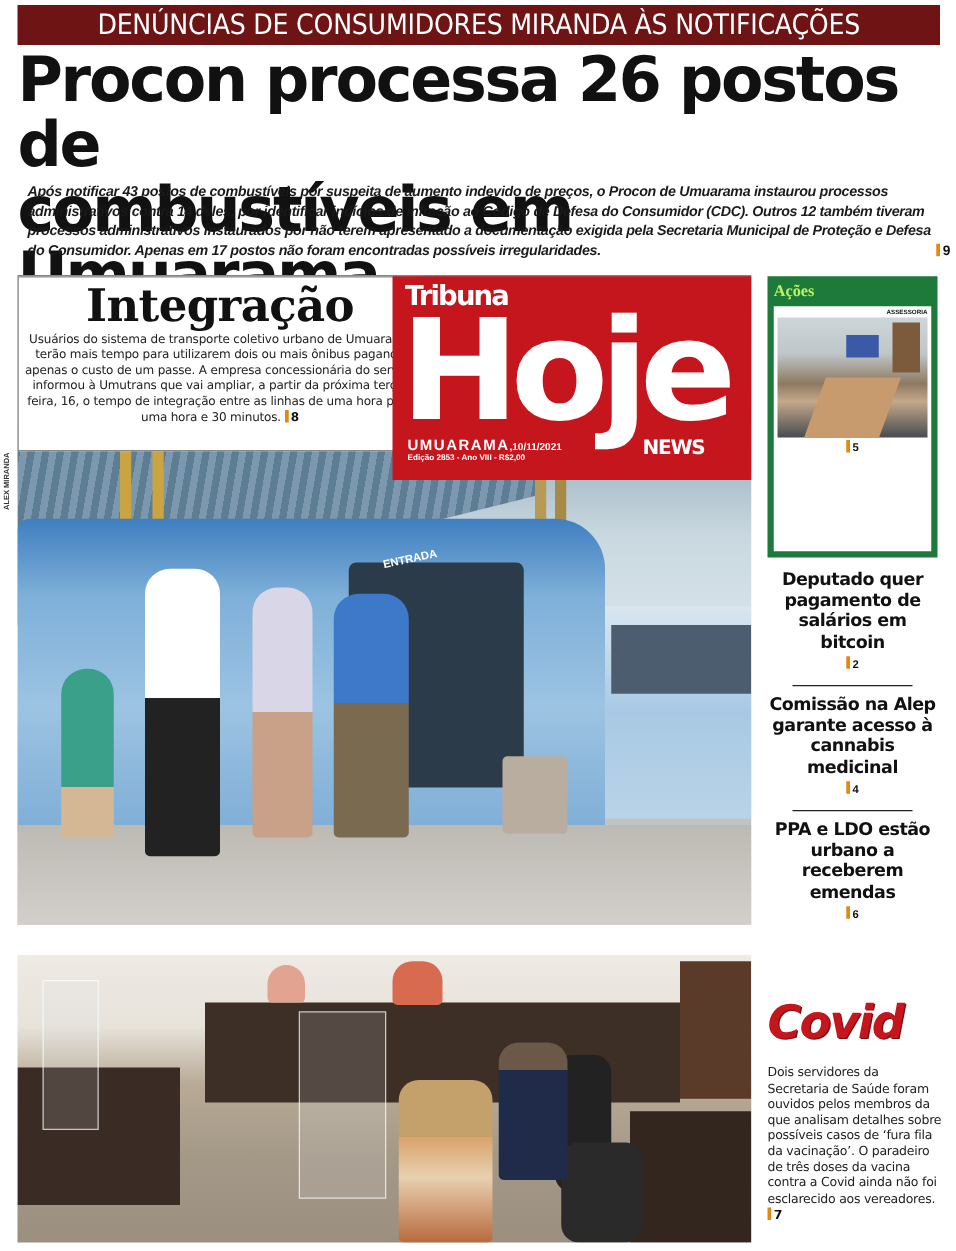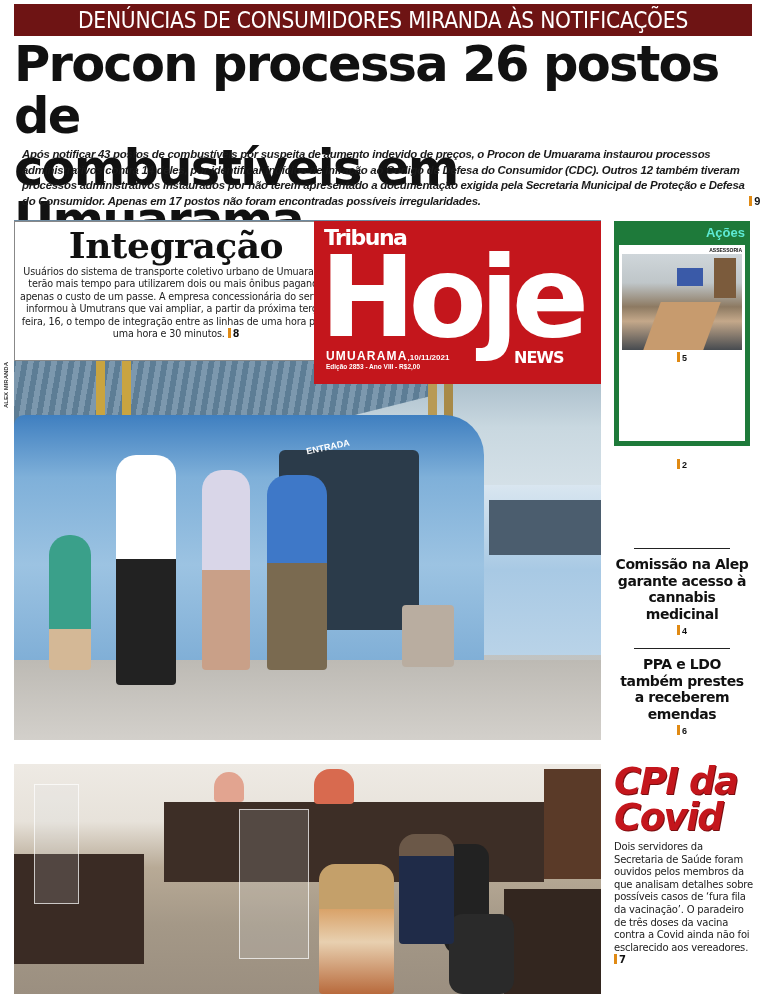--- a/index.html
+++ b/index.html
@@ -98,21 +98,21 @@
   .masthead .news {
     position: absolute; left: 200px; top: 125px; font-family: "DejaVu Sans", sans-serif; font-weight: bold;
     font-size: 16px; letter-spacing: -1px; line-height: 24px;
   }
 
   
   .acoes {
     position: absolute; left: 614px; top: 221px; width: 136px; height: 225px; background: #1e7a3a;
     padding: 0 5px 5px;
   }
-  .acoes .title { color: #5eead4; text-align: right; font-family: Liberation Sans, sans-serif; font-weight: bold; font-size: 13px; line-height: 24px; }
+  .acoes .title { color: #bef264; text-align: left; font-family: Liberation Serif, serif; font-weight: bold; font-size: 13px; line-height: 24px; }
   .acoes .inner { background: #fff; height: 196px; padding: 2px 3px 0; text-align: center; position: relative; }
   .acoes .assessoria { font-size: 5px; font-weight: bold; text-align: right; line-height: 7px; color: #111; }
   .acoes .photo {
     width: 120px; height: 96px; margin: 0 auto;
     background: linear-gradient(180deg, #cfd6da 0%, #bfc6c9 30%, #8d7a62 55%, #c4a88a 70%, #474b50 100%);
     position: relative; overflow: hidden;
   }
   .acoes .photo .tv { position: absolute; left: 55px; top: 14px; width: 26px; height: 18px; background: #3a5aa8; }
   .acoes .photo .door { position: absolute; left: 92px; top: 4px; width: 22px; height: 40px; background: #7b5b3c; }
   .acoes .photo .table { position: absolute; left: 30px; top: 48px; width: 60px; height: 48px; background: #c79b6e; transform: skewX(-20deg); }
@@ -134,21 +134,21 @@
   .council-photo .chair { position: absolute; background: #222; border-radius: 14px; }
   .council-photo .person { position: absolute; border-radius: 16px 16px 4px 4px; }
 
   
   .cpi { position: absolute; left: 614px; top: 764px; width: 140px; }
   .cpi h3 {
     font-family: "DejaVu Sans", sans-serif; font-weight: bold; font-style: italic; color: #c4161c;
     font-size: 37px; line-height: 36px; letter-spacing: -1.5px;
     text-shadow: 1px 1px 0 #7a0d10;
   }
-  .cpi p { font-family: "DejaVu Sans", sans-serif; font-size: 10px; line-height: 12.6px; color: #222; margin-top: 5px; letter-spacing: -0.2px; }
+  .cpi p { font-family: "DejaVu Sans", sans-serif; font-size: 10px; line-height: 12.6px; color: #222; margin-top: 17px; letter-spacing: -0.2px; }
   .cpi .pageref { font-size: 10px; }
 </style>
 </head>
 <body>
 
 <div class="kicker">DENÚNCIAS DE CONSUMIDORES MIRANDA ÀS NOTIFICAÇÕES</div>
 
 <h1 class="headline">
   <span>Procon processa 26 postos de</span><br>
   <span>combustíveis em Umuarama</span>
@@ -200,44 +200,45 @@
       <div class="tv"></div>
       <div class="door"></div>
       <div class="table"></div>
     </div>
     <div class="headline">Defasagem na PC passa a ser discutida na Casa Civil</div>
     <span class="pageref"><span class="bar"></span><span>5</span></span>
   </div>
 </div>
 
 <div class="side-item" style="top:456px;">
+  <div class="h">Deputado quer pagamento de salários em bitcoin</div>
   <span class="pageref"><span class="bar"></span><span>2</span></span>
 </div>
 <div class="side-rule" style="top:548px;"></div>
 <div class="side-item" style="top:556px;">
   <div class="h">Comissão na Alep garante acesso à cannabis medicinal</div>
   <span class="pageref"><span class="bar"></span><span>4</span></span>
 </div>
 <div class="side-rule" style="top:648px;"></div>
 <div class="side-item" style="top:656px;">
-  <div class="h">PPA e LDO também prestes a receberem emendas</div>
+  <div class="h">PPA e LDO estão urbano a receberem emendas</div>
   <span class="pageref"><span class="bar"></span><span>6</span></span>
 </div>
 
 <div class="council-photo">
   <div class="desk" style="left:150px;top:38px;width:380px;height:80px;"></div>
   <div class="desk" style="left:0;top:90px;width:130px;height:110px;background:#3a2b24;"></div>
   <div class="desk" style="left:490px;top:125px;width:97px;height:105px;background:#33261f;"></div>
   <div class="desk" style="left:530px;top:5px;width:57px;height:110px;background:#5a3a28;"></div>
   <div class="glass" style="left:225px;top:45px;width:70px;height:150px;"></div>
   <div class="glass" style="left:20px;top:20px;width:45px;height:120px;"></div>
   <div class="person" style="left:300px;top:5px;width:40px;height:35px;background:#d86a4f;"></div>
   <div class="person" style="left:200px;top:8px;width:30px;height:30px;background:#e2a490;"></div>
   <div class="chair" style="left:430px;top:80px;width:45px;height:110px;"></div>
   <div class="chair" style="left:435px;top:150px;width:65px;height:80px;background:#2a2a2a;"></div>
   <div class="person" style="left:385px;top:70px;width:55px;height:110px;background:linear-gradient(180deg,#6b5848 0 20%,#1f2b48 20%);"></div>
   <div class="person" style="left:305px;top:100px;width:75px;height:130px;background:linear-gradient(180deg,#c4a06a 0 35%,#d9a36a 35%,#e8d0b0 60%,#b86a3c 100%);"></div>
 </div>
 
 <div class="cpi">
-  <h3><span>CPI da</span><br><span>Covid</span></h3>
+  <h3><br><span>Covid</span></h3>
   <p><span>Dois servidores da Secretaria de Saúde foram ouvidos pelos membros da que analisam detalhes sobre possíveis casos de ‘fura fila da vacinação’. O paradeiro de três doses da vacina contra a Covid ainda não foi esclarecido aos vereadores.</span> <span class="pageref"><span class="bar"></span><span>7</span></span></p>
 </div>
 
 </body></html>

